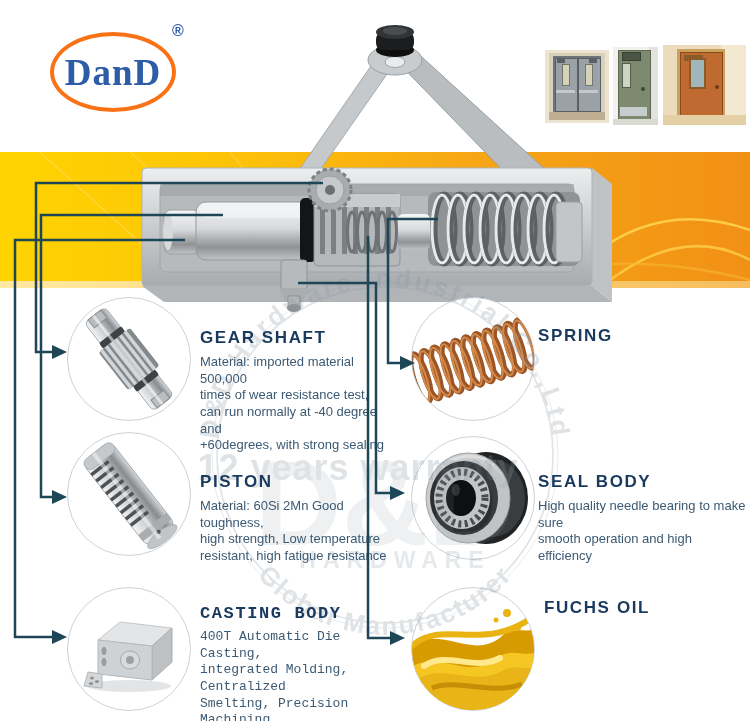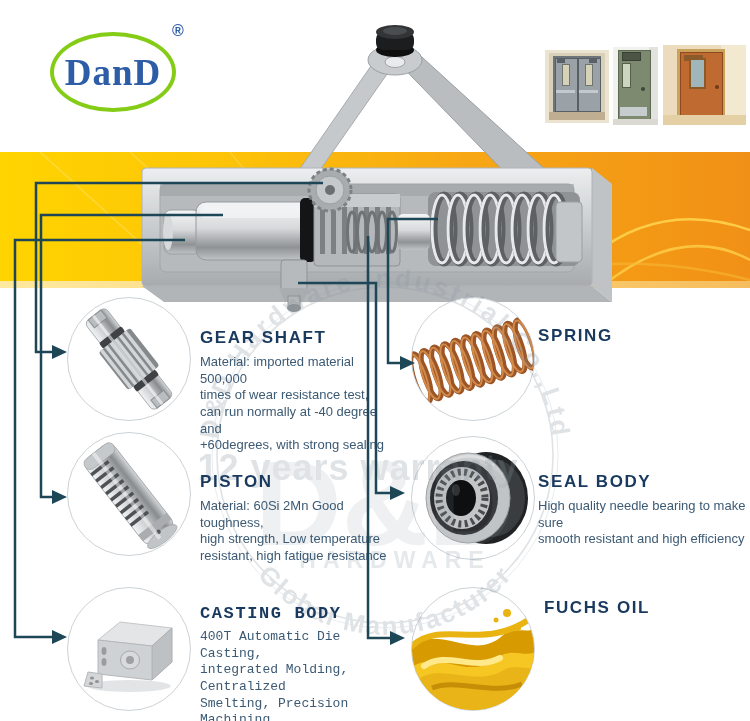--- a/index.html
+++ b/index.html
@@ -2,21 +2,21 @@
 <html><head>
 <meta charset="utf-8">
 <style>
   html,body{margin:0;padding:0;background:#fff;}
   .canvas{position:relative;width:750px;height:721px;background:#ffffff;overflow:hidden;
           font-family:"Liberation Sans",sans-serif;}
   .abs{position:absolute;}
 
   
   .logo-ellipse{position:absolute;left:50px;top:32px;width:118px;height:72px;
-    border:4px solid #84cc16;border-radius:50%;display:flex;align-items:center;justify-content:center;}
+    border:4px solid #f97316;border-radius:50%;display:flex;align-items:center;justify-content:center;}
   .logo-text{font-family:"Liberation Serif",serif;font-weight:bold;font-size:37px;color:#2e5da8;letter-spacing:1px;}
   .logo-reg{position:absolute;left:172px;top:22px;font-size:16px;font-weight:bold;color:#2e5da8;}
 
   
   .band{position:absolute;left:0;top:152px;width:750px;height:136px;
     background:linear-gradient(90deg,#ffd400 0%,#fdc507 28%,#f7a714 62%,#f19016 100%);}
   .band-bottom-stripe{position:absolute;left:0;bottom:0;width:100%;height:7px;
     background:linear-gradient(90deg,#ffe9a0,#fbd272 60%,#f6bd5e);}
 
   
@@ -355,19 +355,19 @@
     <div class="row-desc">400T Automatic Die Casting,
 integrated Molding, Centralized
 Smelting, Precision Machining</div>
   </div>
   <div class="comp-text" style="left:538px;top:318px;width:208px;margin-top:8px;">
     <div class="row-title">SPRING</div>
   </div>
   <div class="comp-text" style="left:538px;top:472px;width:208px;">
     <div class="row-title">SEAL BODY</div>
     <div class="row-desc">High quality needle bearing to make sure
-smooth resistant and high efficiency</div>
+smooth operation and high efficiency</div>
   </div>
   <div class="comp-text" style="left:544px;top:598px;width:200px;">
     <div class="row-title">FUCHS OIL</div>
   </div>
 
 </div>
 
 </body></html>

